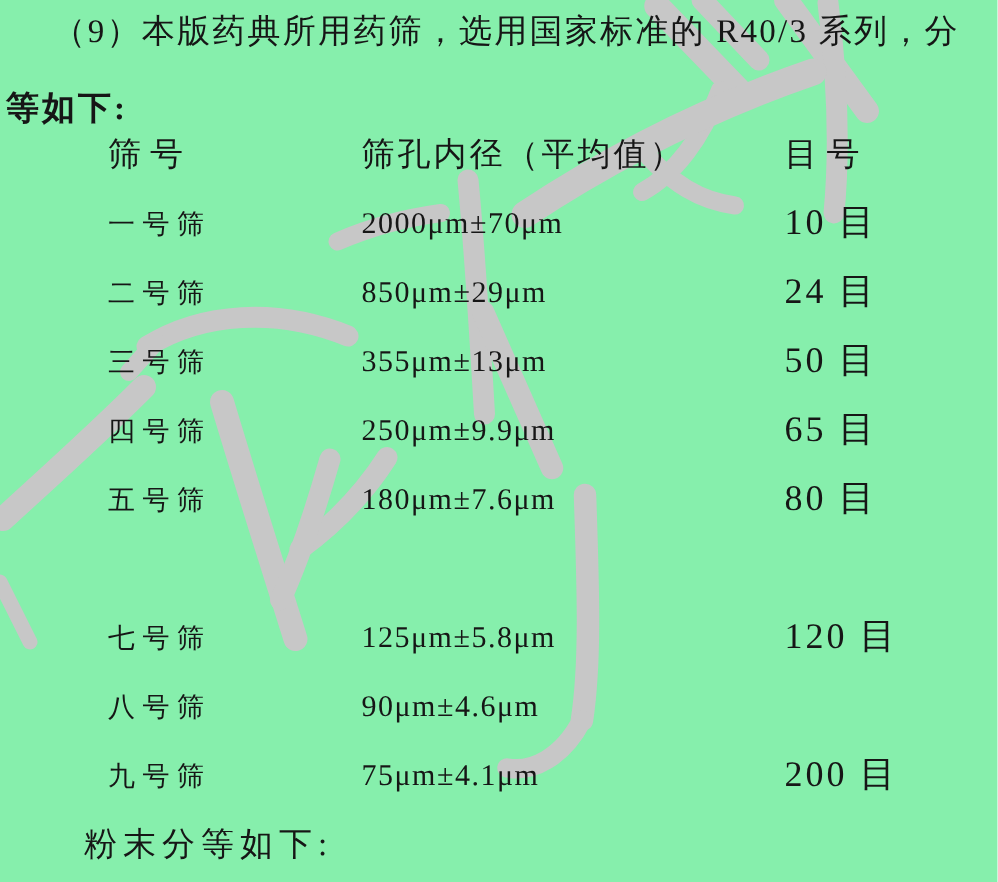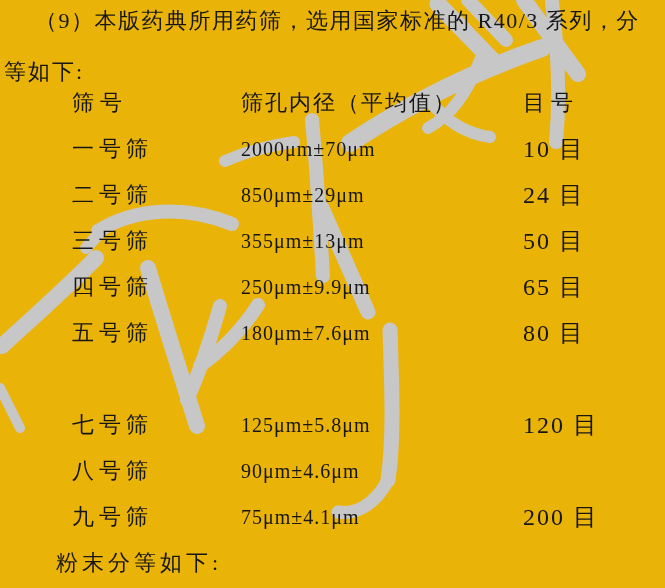--- a/index.html
+++ b/index.html
@@ -1,37 +1,37 @@
 <!DOCTYPE html>
 <html><head>
 <meta charset="utf-8">
 <style>
   html,body{margin:0;padding:0;background:#ffffff;}
   .page{
     position:relative;
     width:665px;height:588px;
-    background:#eab308;
+    background:#86efac;
     overflow:hidden;
     font-family:"Liberation Serif","DejaVu Serif",serif;
     color:#161616;
   }
   
   .wm{position:absolute;left:0;top:0;width:665px;height:588px;z-index:0;}
   
   .content{position:absolute;left:0;top:0;width:665px;height:588px;z-index:1;}
   .para-line1{
     position:absolute;left:35px;top:6px;
     font-size:22px;letter-spacing:1.5px;white-space:nowrap;
   }
   .para-line2{
     position:absolute;left:4px;top:57px;
-    font-size:22px;letter-spacing:2px;white-space:nowrap;
+    font-size:22px;letter-spacing:2px;white-space:nowrap;font-weight:bold;
   }
   .trow{position:absolute;left:16px;width:665px;height:46px;line-height:46px;}
-  .c1{position:absolute;left:56px;font-size:22px;letter-spacing:5px;white-space:nowrap;}
+  .c1{position:absolute;left:56px;font-size:18px;letter-spacing:5px;white-space:nowrap;}
   .c2{position:absolute;left:225px;font-size:20px;letter-spacing:1px;white-space:nowrap;}
   .c3{position:absolute;left:507px;font-size:24px;letter-spacing:2px;white-space:nowrap;}
   .trow.header .c1{font-size:22px;letter-spacing:6px;}
   .trow.header .c2{font-size:22px;letter-spacing:2px;}
   .trow.header .c3{font-size:22px;letter-spacing:6px;text-align:right;}
   .footer-line{
     position:absolute;left:56px;top:540px;height:46px;line-height:46px;
     font-size:22px;letter-spacing:4px;white-space:nowrap;
   }
 </style>

